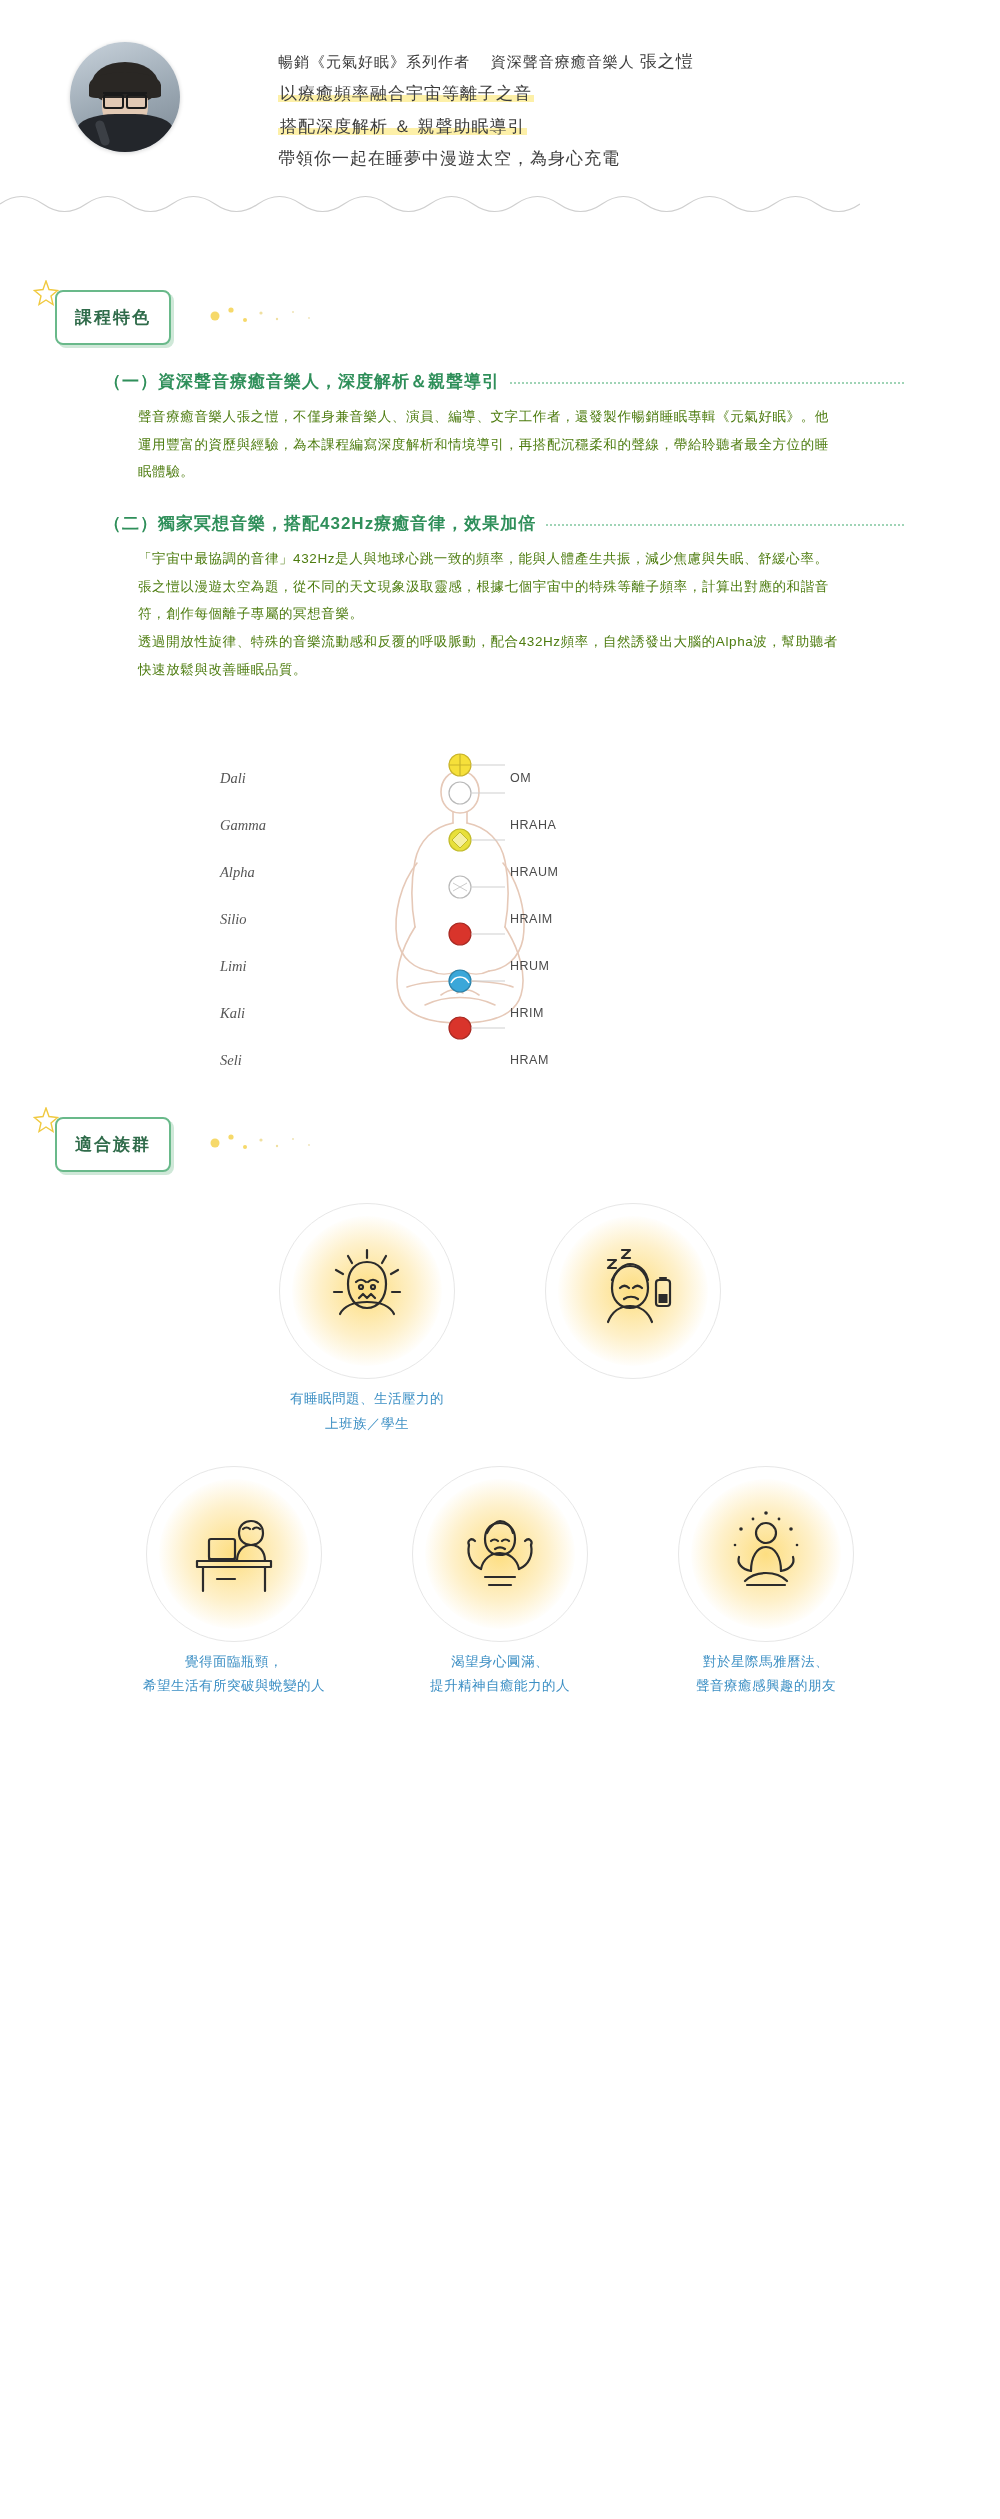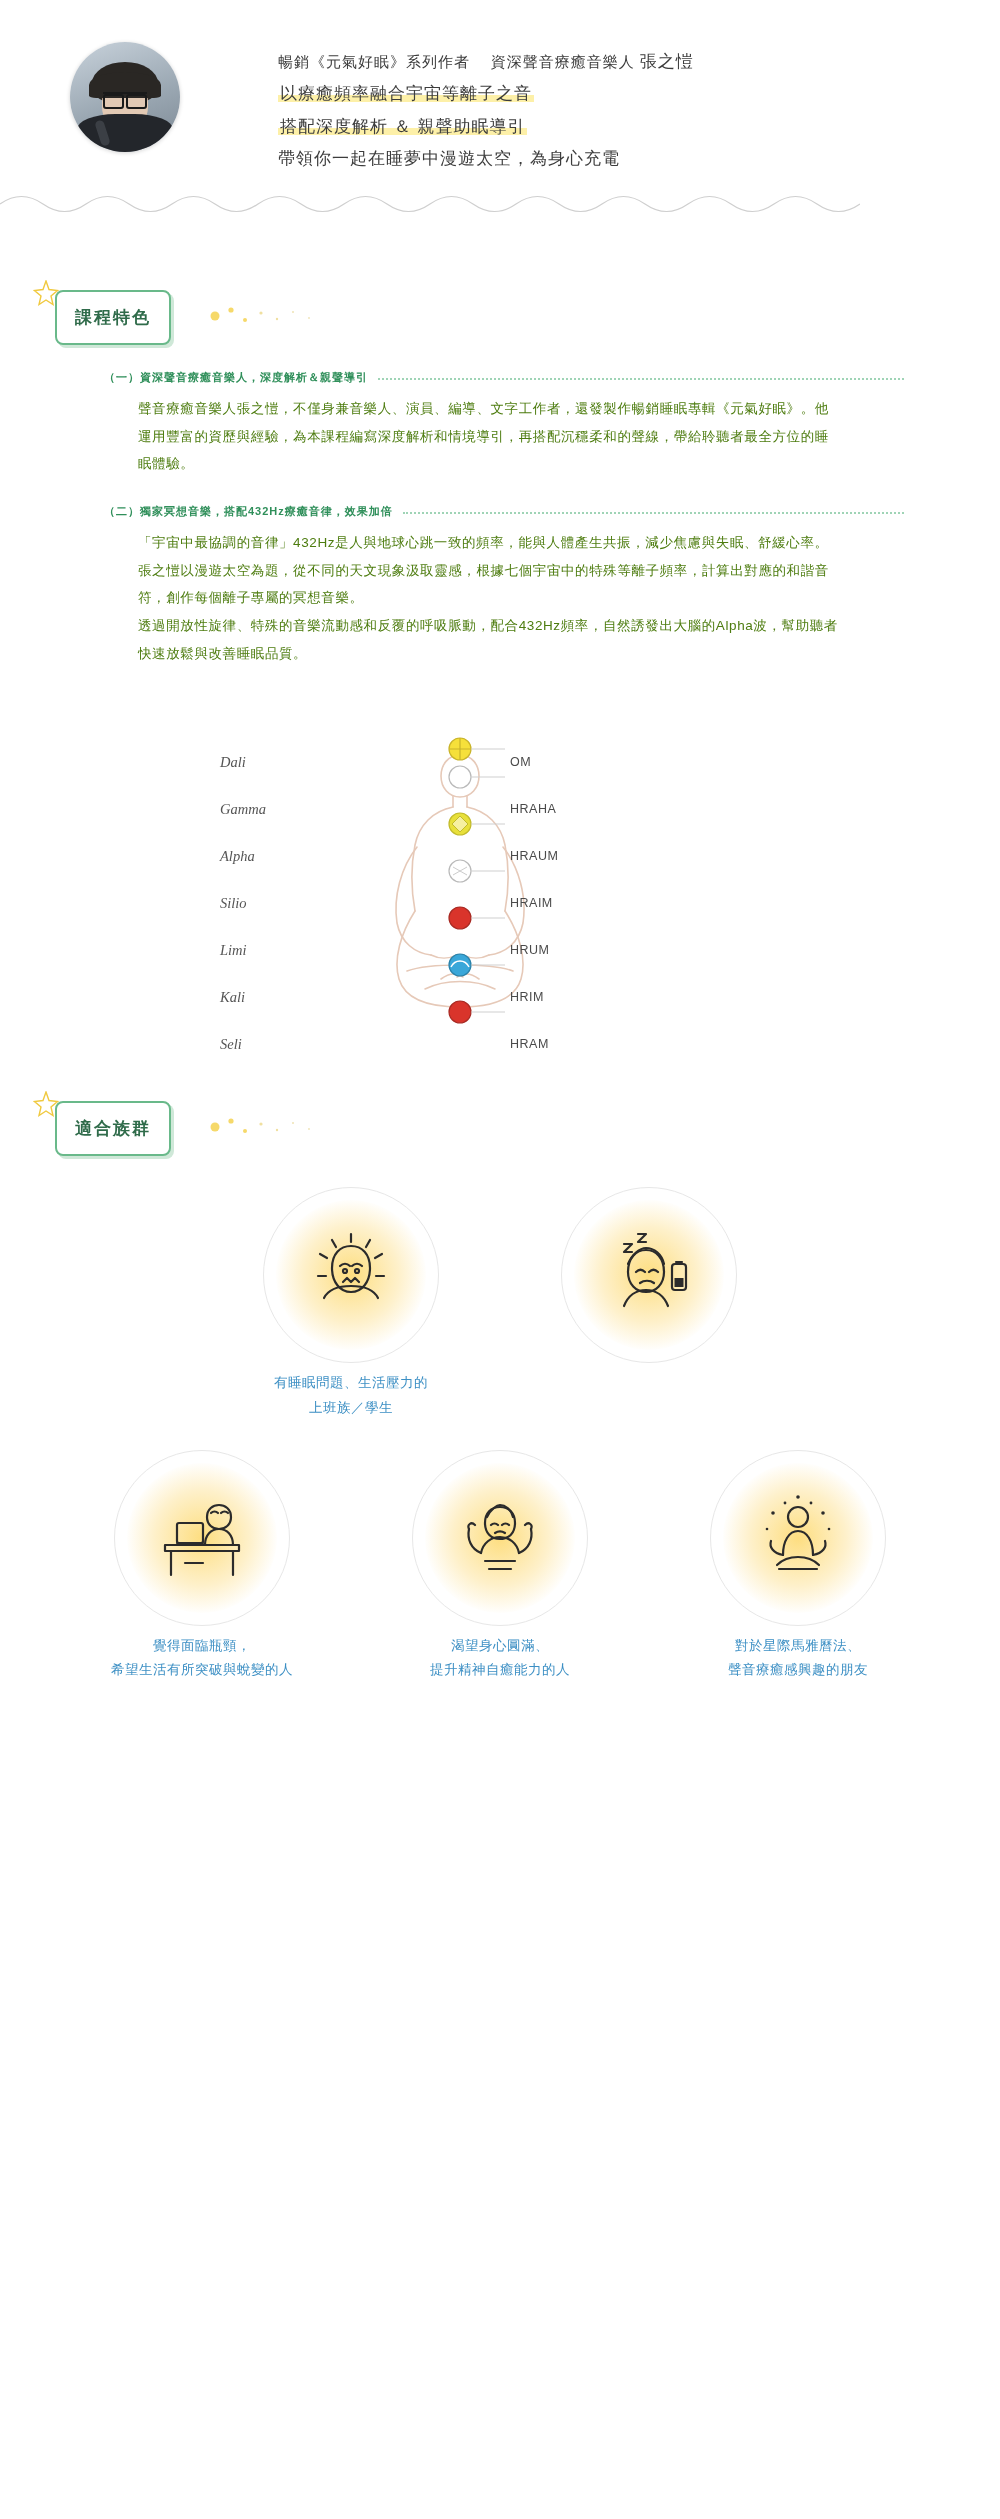--- a/index.html
+++ b/index.html
@@ -175,21 +175,21 @@
 
   
   .features {
     margin: 22px 0 0 0;
     padding: 0 96px 0 104px;
   }
   .feat-title {
     display: flex;
     align-items: center;
     gap: 10px;
-    font-size: 11px;
+    font-size: 17px;
     font-weight: bold;
     color: #2f8f5a;
     letter-spacing: 1px;
     margin-top: 26px;
   }
   .feat-title .dots {
     flex: 1;
     height: 1px;
     border-top: 2px dotted #9fd4b6;
     margin-top: 4px;
@@ -255,21 +255,21 @@
   }
 
   
   .aud-grid {
     margin: 30px 0 0 0;
     padding: 0 60px;
   }
   .aud-row {
     display: flex;
     justify-content: center;
-    gap: 48px;
+    gap: 16px;
     margin-bottom: 28px;
   }
   .aud-item {
     width: 250px;
     text-align: center;
   }
   .aud-icon-wrap {
     position: relative;
     width: 180px;
     height: 180px;

